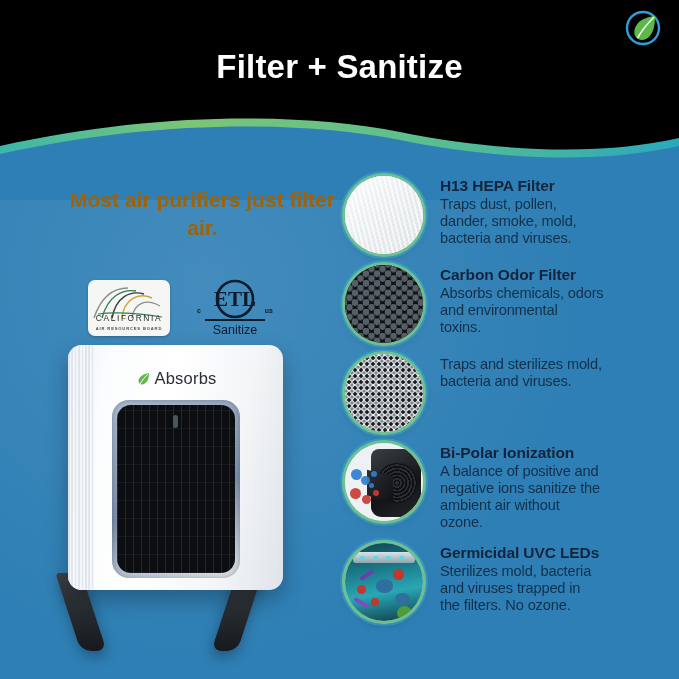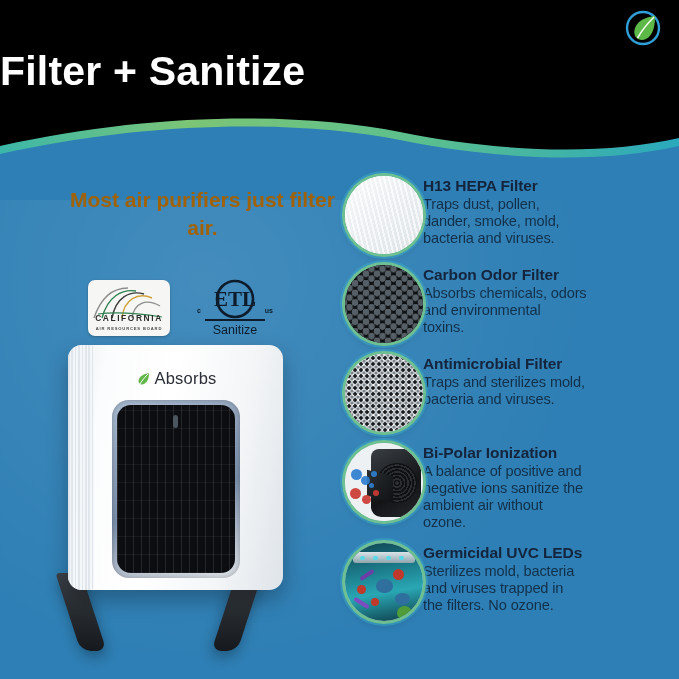--- a/index.html
+++ b/index.html
@@ -6,22 +6,22 @@
   body{
     width:679px;height:679px;overflow:hidden;
     font-family:"Liberation Sans", sans-serif;
     background:#000;
   }
   .poster{position:relative;width:679px;height:679px;overflow:hidden;background:#000;}
 
   
   .header{position:absolute;left:0;top:0;width:679px;height:175px;background:#000;}
   .title{
-    position:absolute;left:0;top:48px;width:679px;text-align:left;
-    color:#ffffff;font-size:41px;font-weight:700;letter-spacing:.2px;
+    position:absolute;left:0;top:48px;width:679px;text-align:center;
+    color:#ffffff;font-size:33px;font-weight:700;letter-spacing:.2px;
   }
   .brand-logo{position:absolute;right:14px;top:6px;width:44px;height:44px;}
 
   
   .wave{position:absolute;left:0;top:110px;width:679px;height:90px;}
 
   
   .body-bg{position:absolute;left:0;top:150px;width:679px;height:529px;background:#2e7fb5;z-index:0;}
   .body-bg:after{
     content:"";position:absolute;left:0;top:0;width:679px;height:529px;
@@ -31,21 +31,21 @@
   
   .left-head{
     position:absolute;left:60px;top:186px;width:285px;z-index:4;
     color:#a16207;font-size:21px;font-weight:700;line-height:1.32;text-align:center;
   }
   .badges{position:absolute;left:88px;top:276px;width:190px;height:64px;z-index:4;
           display:flex;align-items:center;gap:26px;}
   .carb{width:82px;height:56px;background:#f6f7f4;border-radius:7px;
         box-shadow:0 1px 3px rgba(0,0,0,.25);position:relative;overflow:hidden;}
   .carb-txt1{position:absolute;left:0;bottom:13px;width:82px;text-align:center;
-             font-size:8.4px;letter-spacing:1.6px;color:#2c2c2c;font-weight:700;}
+             font-size:8.4px;letter-spacing:1.6px;color:#2c2c2c;font-weight:400;}
   .carb-txt2{position:absolute;left:0;bottom:5px;width:82px;text-align:center;
              font-size:4.1px;letter-spacing:.85px;color:#4a4a4a;font-weight:600;}
   .etl{position:relative;width:78px;height:58px;}
   .etl-c,.etl-us{position:absolute;font-size:7px;color:#0d1b2a;font-weight:600;}
   .etl-c{left:1px;top:28px;}
   .etl-us{right:1px;top:28px;}
   .etl-name{position:absolute;left:0;bottom:0;width:78px;text-align:center;
             font-size:12.5px;color:#0d1b2a;font-weight:400;}
   .etl-rule{position:absolute;left:9px;bottom:16px;width:60px;height:1.6px;background:#0d1b2a;}
 
@@ -92,21 +92,21 @@
          transform:skewX(-18deg);box-shadow:0 6px 12px rgba(0,0,0,.3);}
 
   
   .features{position:absolute;left:345px;top:176px;width:330px;z-index:4;}
   .feature{position:relative;display:flex;align-items:flex-start;margin-bottom:11px;}
   .f-icon{
     position:relative;flex:0 0 auto;width:78px;height:78px;border-radius:50%;
     box-shadow:0 0 0 3px rgba(120,200,140,.85), 0 0 0 5px rgba(60,170,200,.55), 0 3px 8px rgba(0,0,0,.22);
     overflow:hidden;background:#dfe3e6;
   }
-  .f-text{padding-top:1px;}
+  .f-text{margin-left:17px;padding-top:1px;}
   .f-title{color:#14243c;font-size:15.5px;font-weight:700;line-height:1.18;letter-spacing:-.1px;}
   .f-desc{color:#12304a;font-size:14.6px;font-weight:400;line-height:1.17;margin-top:1px;
           white-space:pre-line;letter-spacing:-.15px;}
 
   
   .tex-hepa{position:absolute;inset:0;
     background:
       repeating-linear-gradient(76deg, #ffffff 0 2px, #e2e7ea 2px 4.6px),
       #f4f6f7;}
   .tex-hepa:after{content:"";position:absolute;inset:0;
@@ -257,21 +257,20 @@
 and environmental
 toxins.</div>
       </div>
     </div>
 
     <div class="feature">
       <div class="f-icon">
         <span class="tex-anti"></span>
       </div>
       <div class="f-text">
-        <div class="f-title">Antimicrobial Filter</div>
         <div class="f-desc">Traps and sterilizes mold,
 bacteria and viruses.</div>
       </div>
     </div>
 
     <div class="feature">
       <div class="f-icon">
         <span class="tex-ion">
           <span class="fanbody"></span>
           <span class="fancirc"></span>

